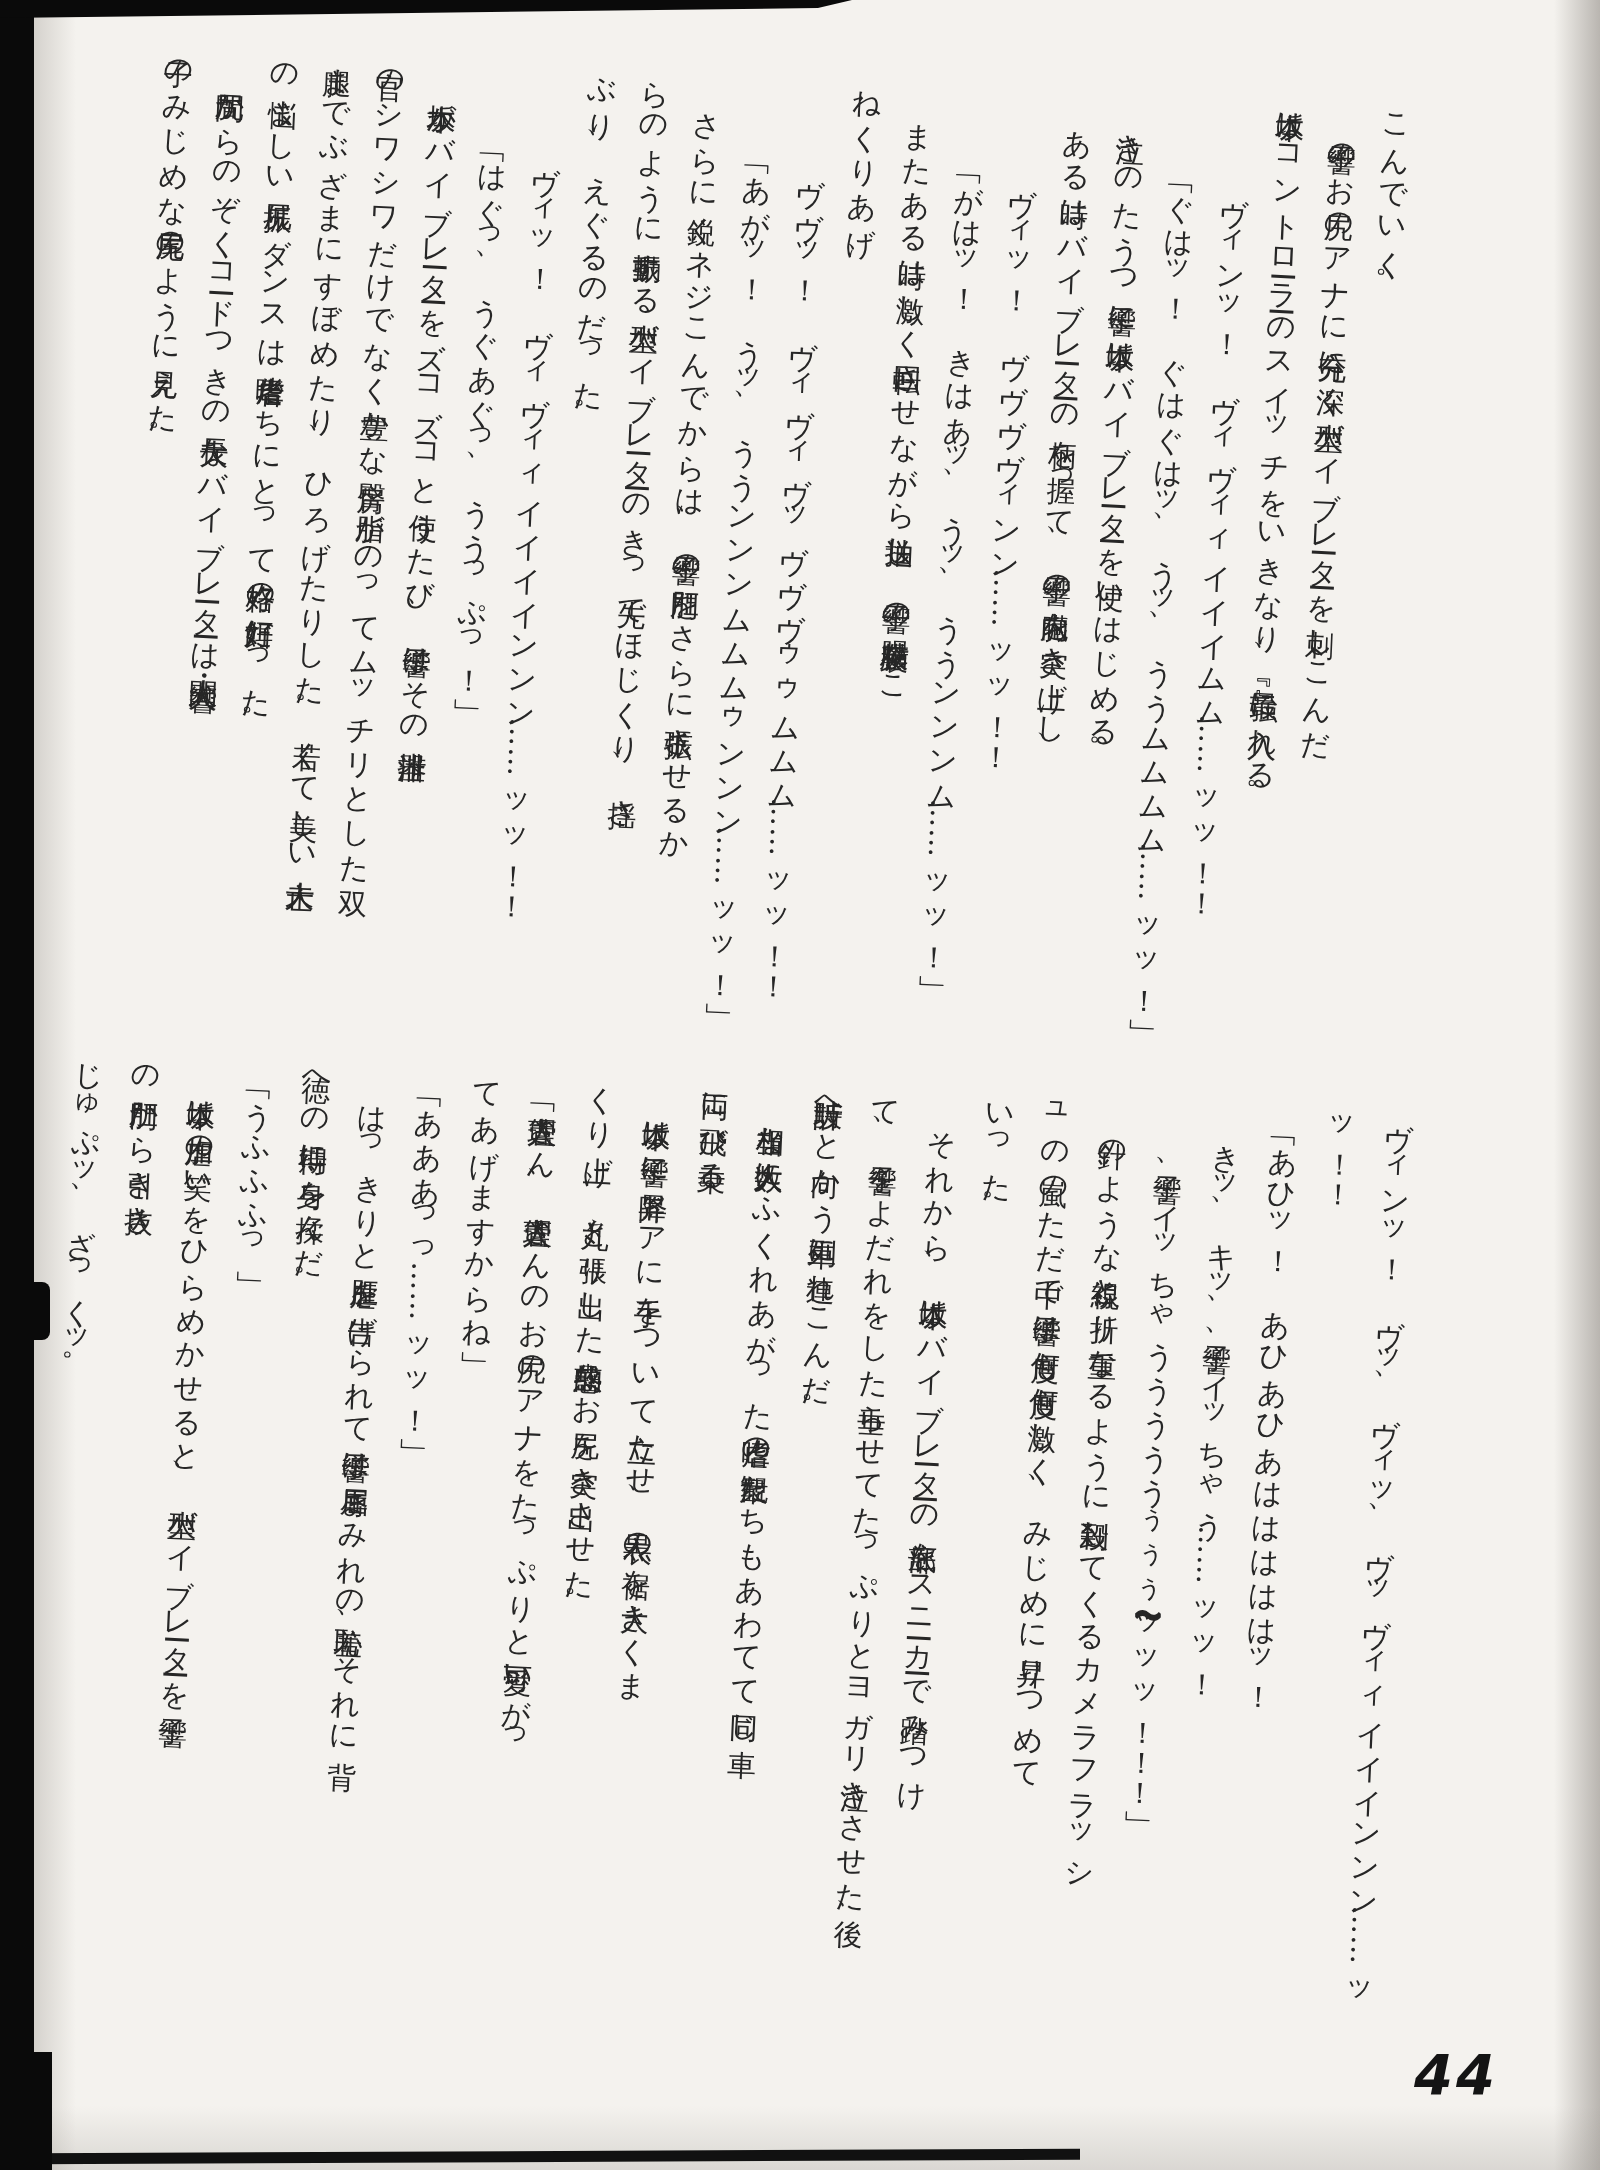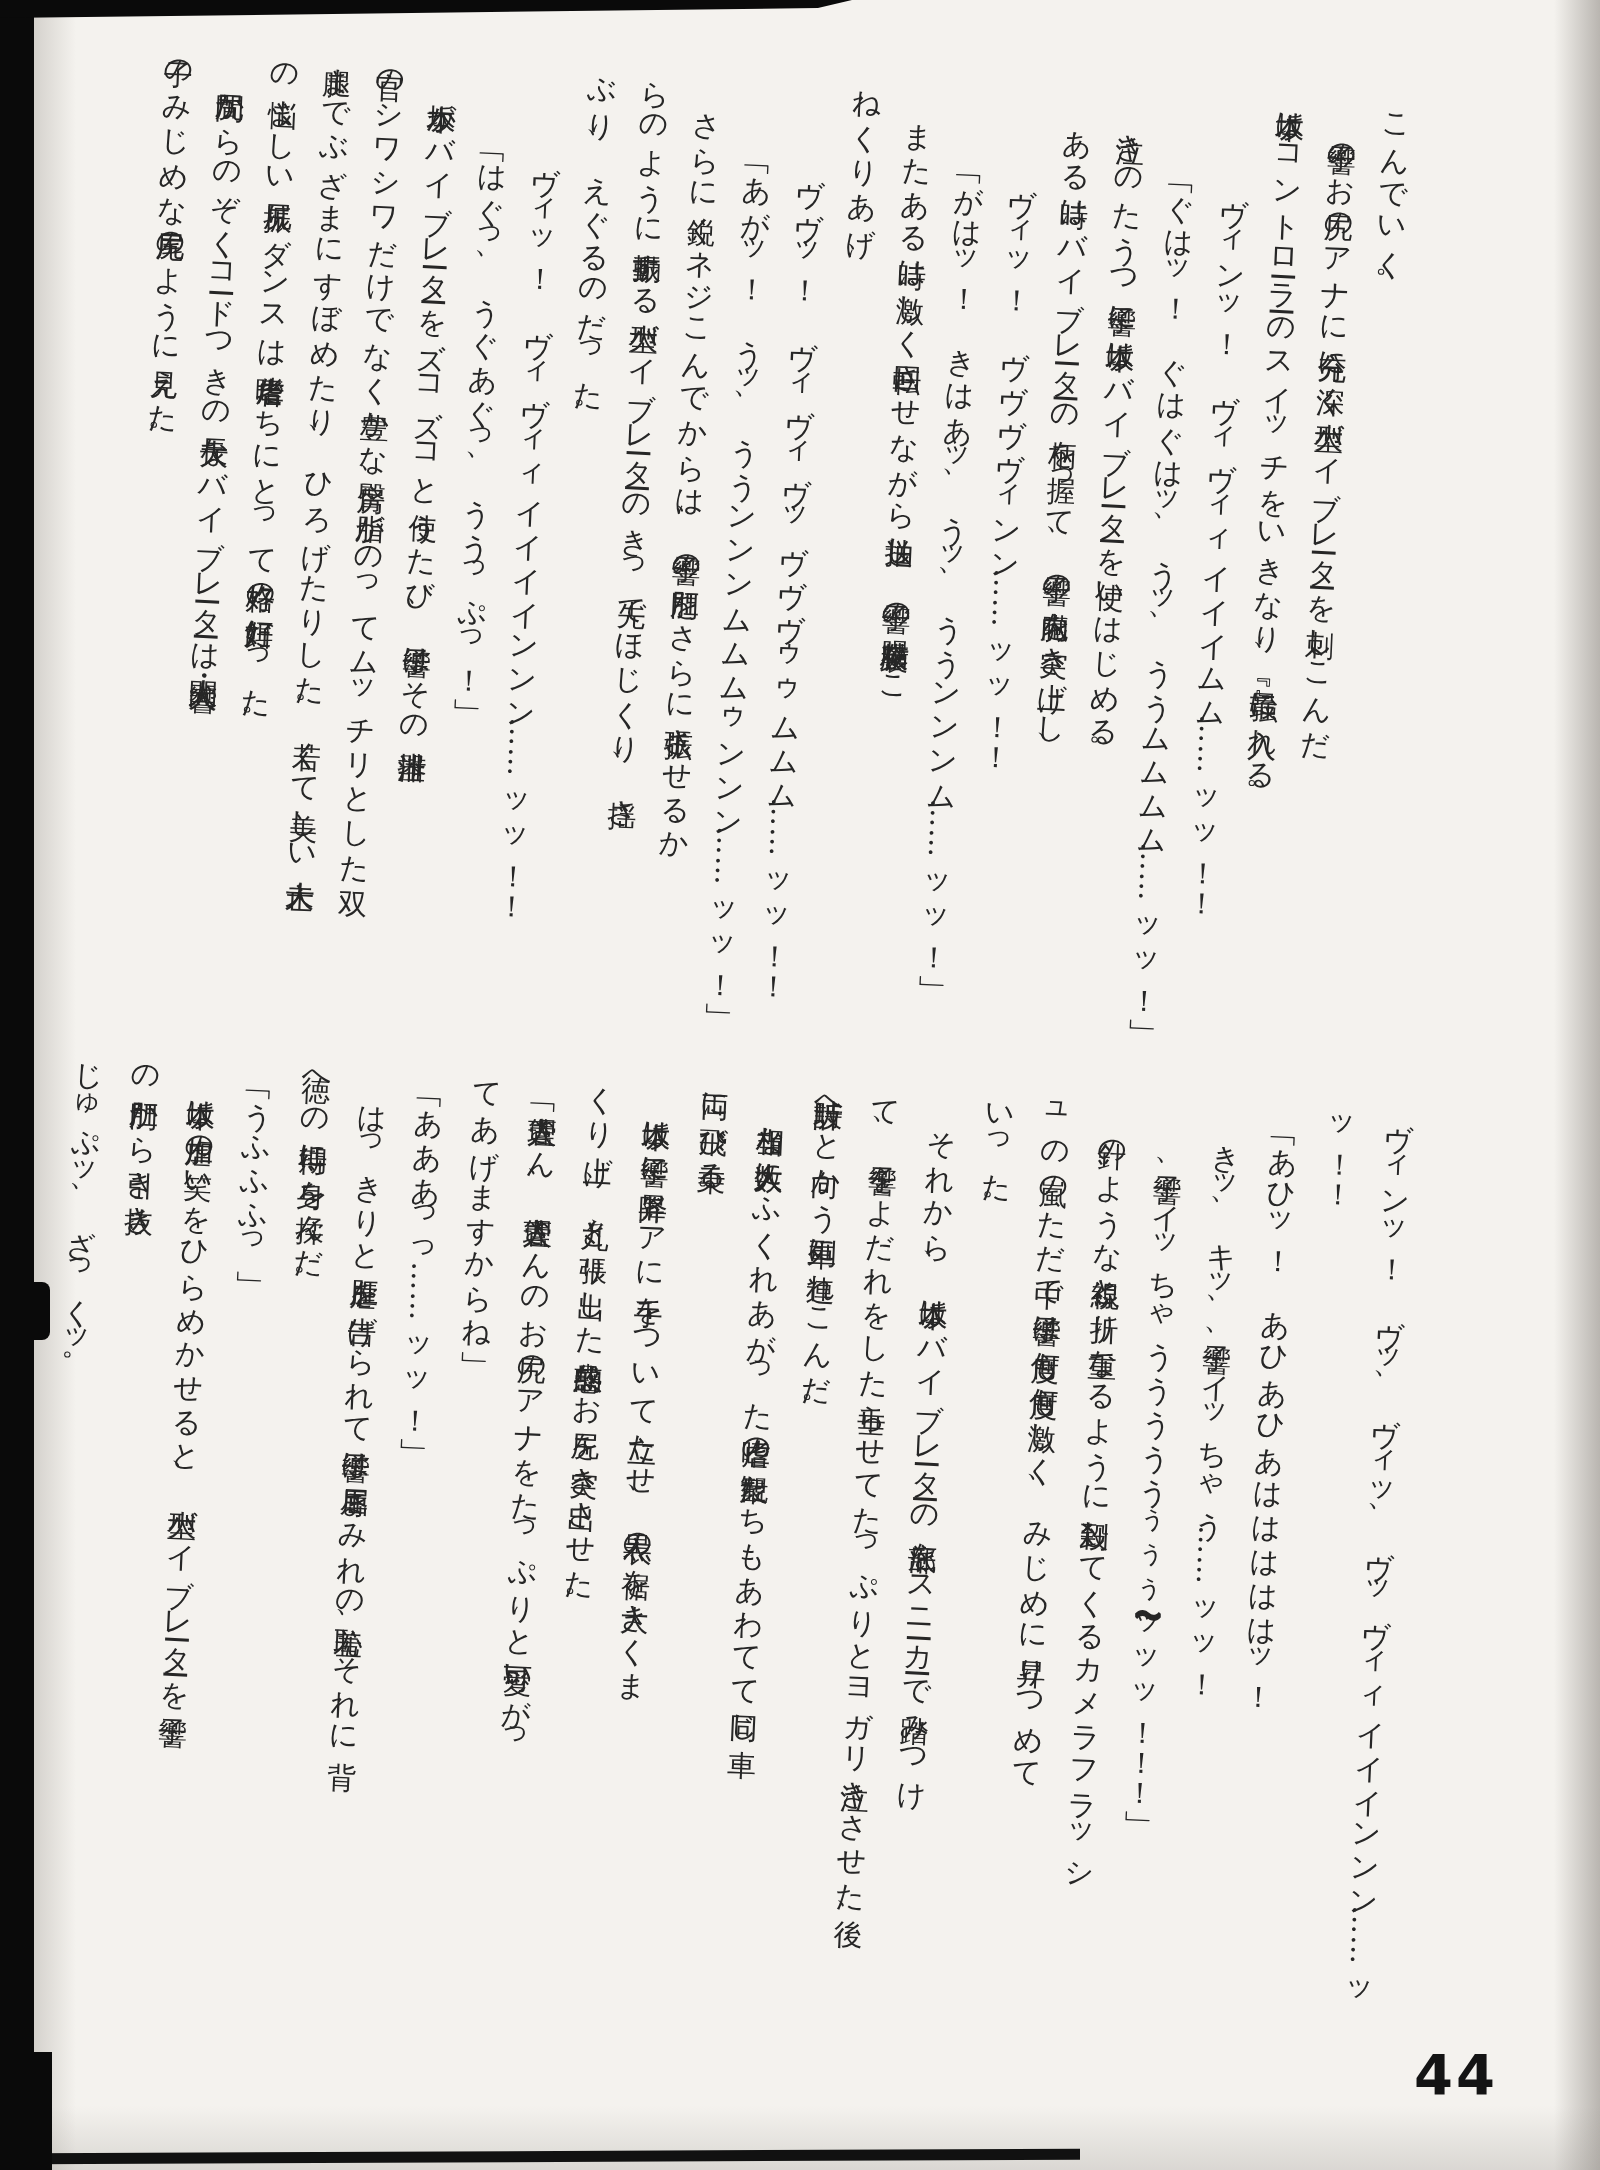--- a/index.html
+++ b/index.html
@@ -31,21 +31,21 @@
     color:#262626; font-size:29px; letter-spacing:1px;
     transform:rotate(2.6deg); transform-origin:100% 0;
   }
   .dan-upper { top:96px;  right:176px; height:945px; line-height:53px; }
   .dan-lower { top:1104px; right:172px; height:945px; line-height:57px; }
   .col { margin:0; padding:0; }
   
   .folio {
     position:absolute; left:1414px; top:2042px;
     font-family:"DejaVu Sans","Liberation Sans",sans-serif;
-    font-weight:700; font-size:56px; color:#141414;
+    font-weight:700; font-style:italic; font-size:56px; color:#141414;
     letter-spacing:3px;
   }
 </style>
 </head>
 <body>
 
 <div class="page">
 
   <div class="shade shade-right"></div>
   <div class="shade shade-left"></div>

